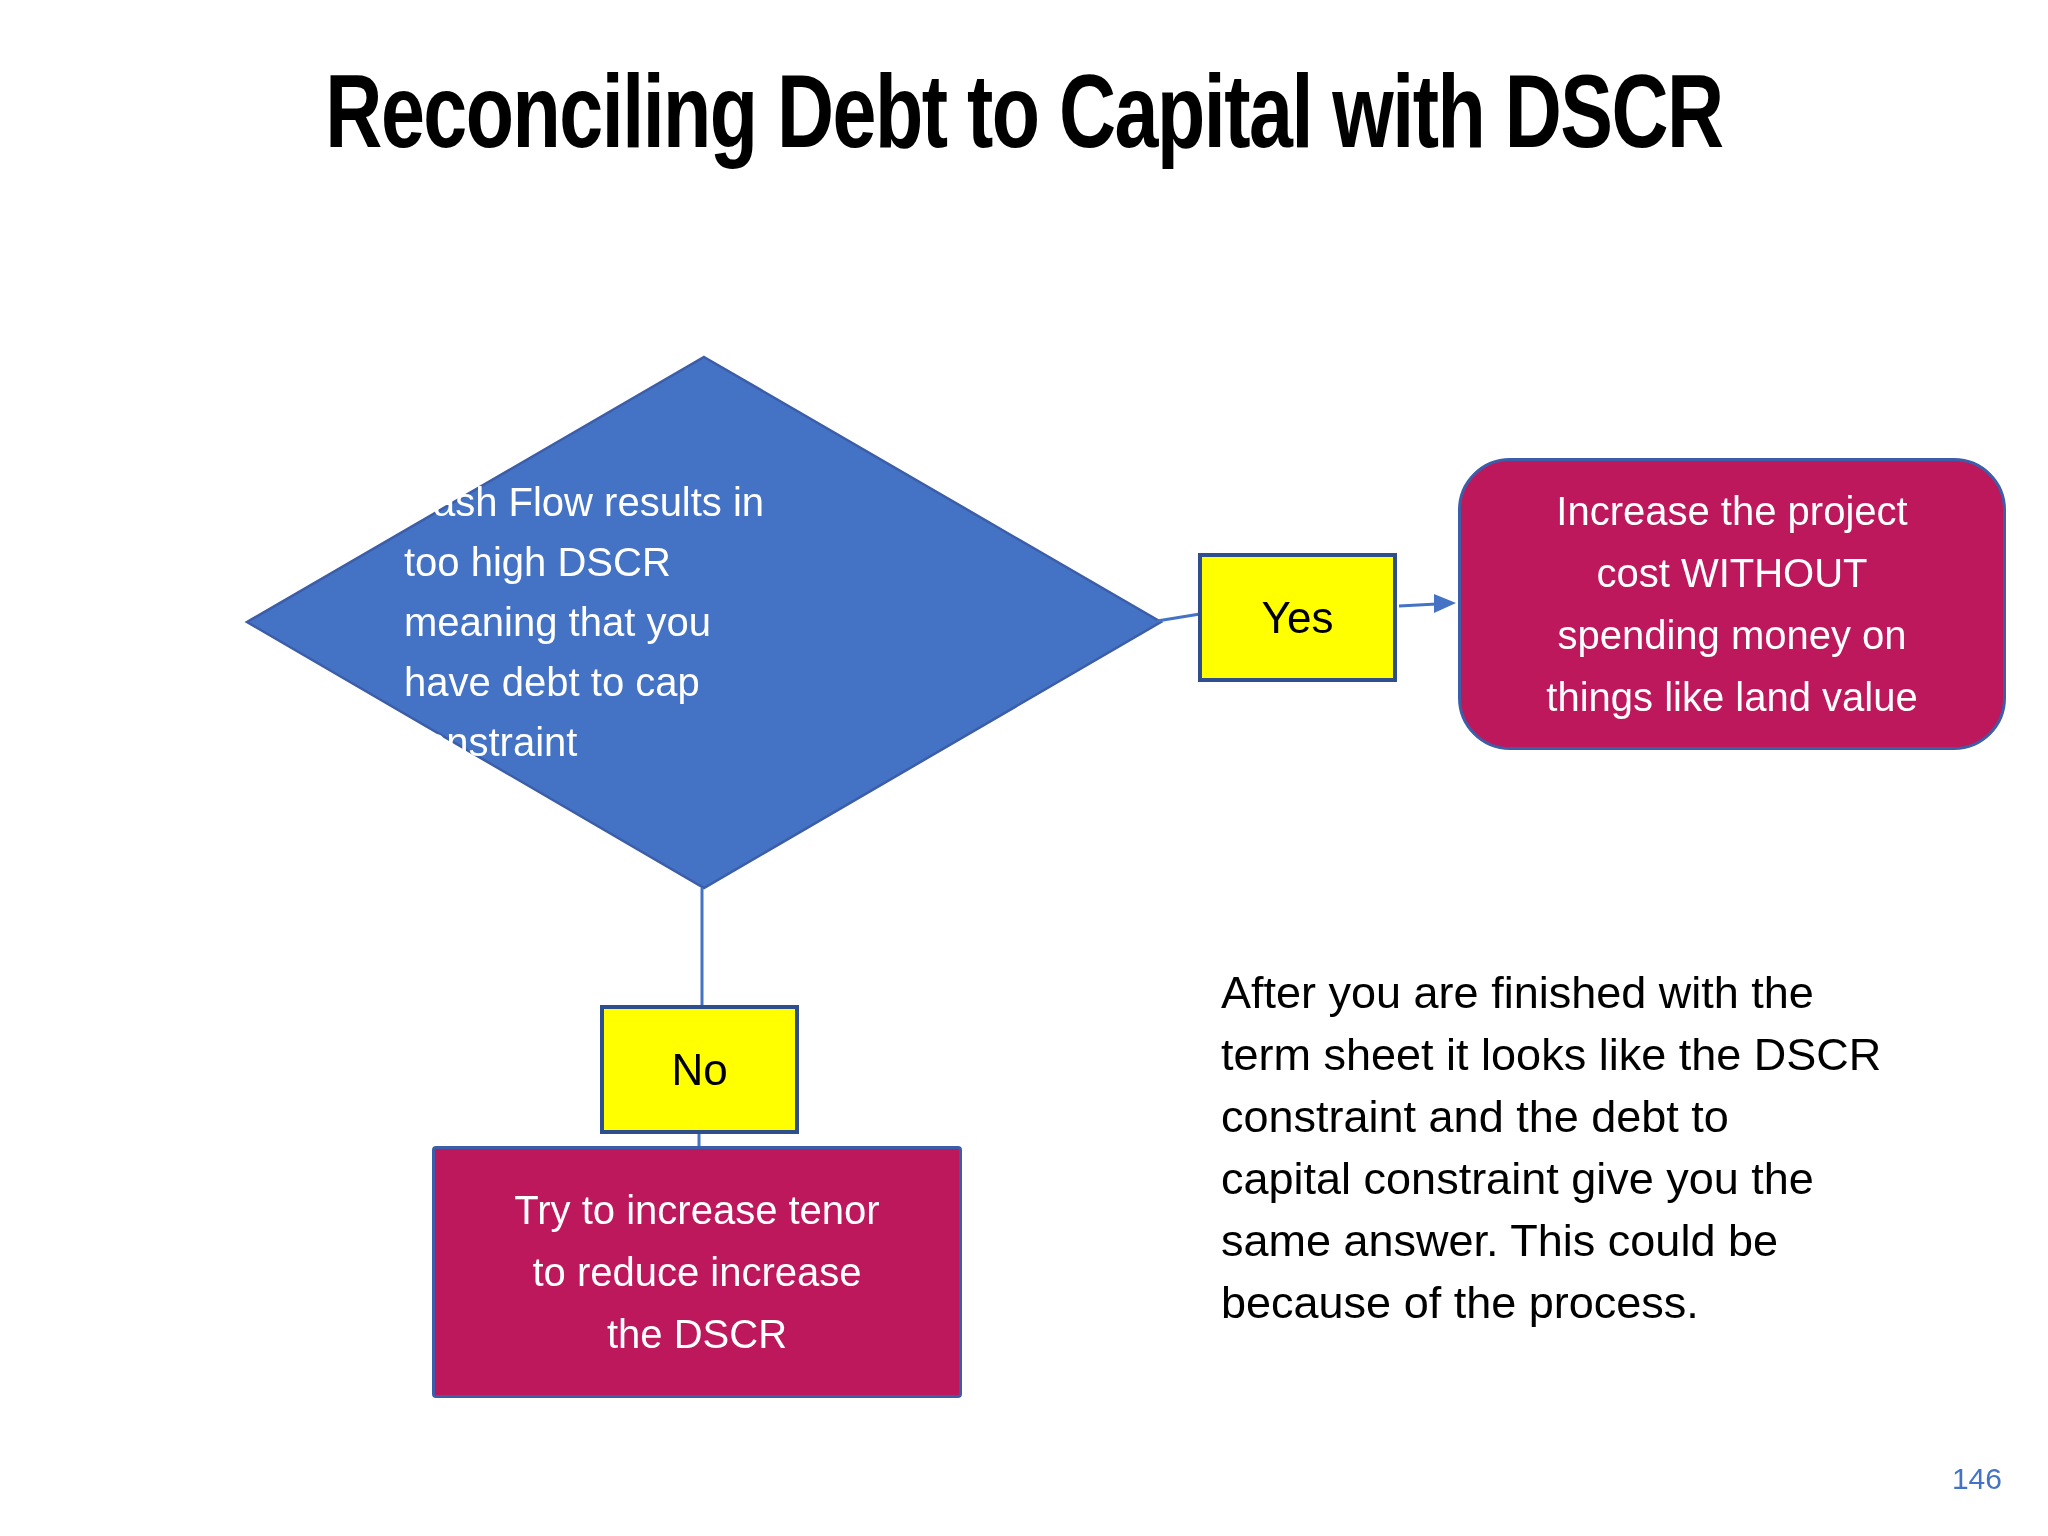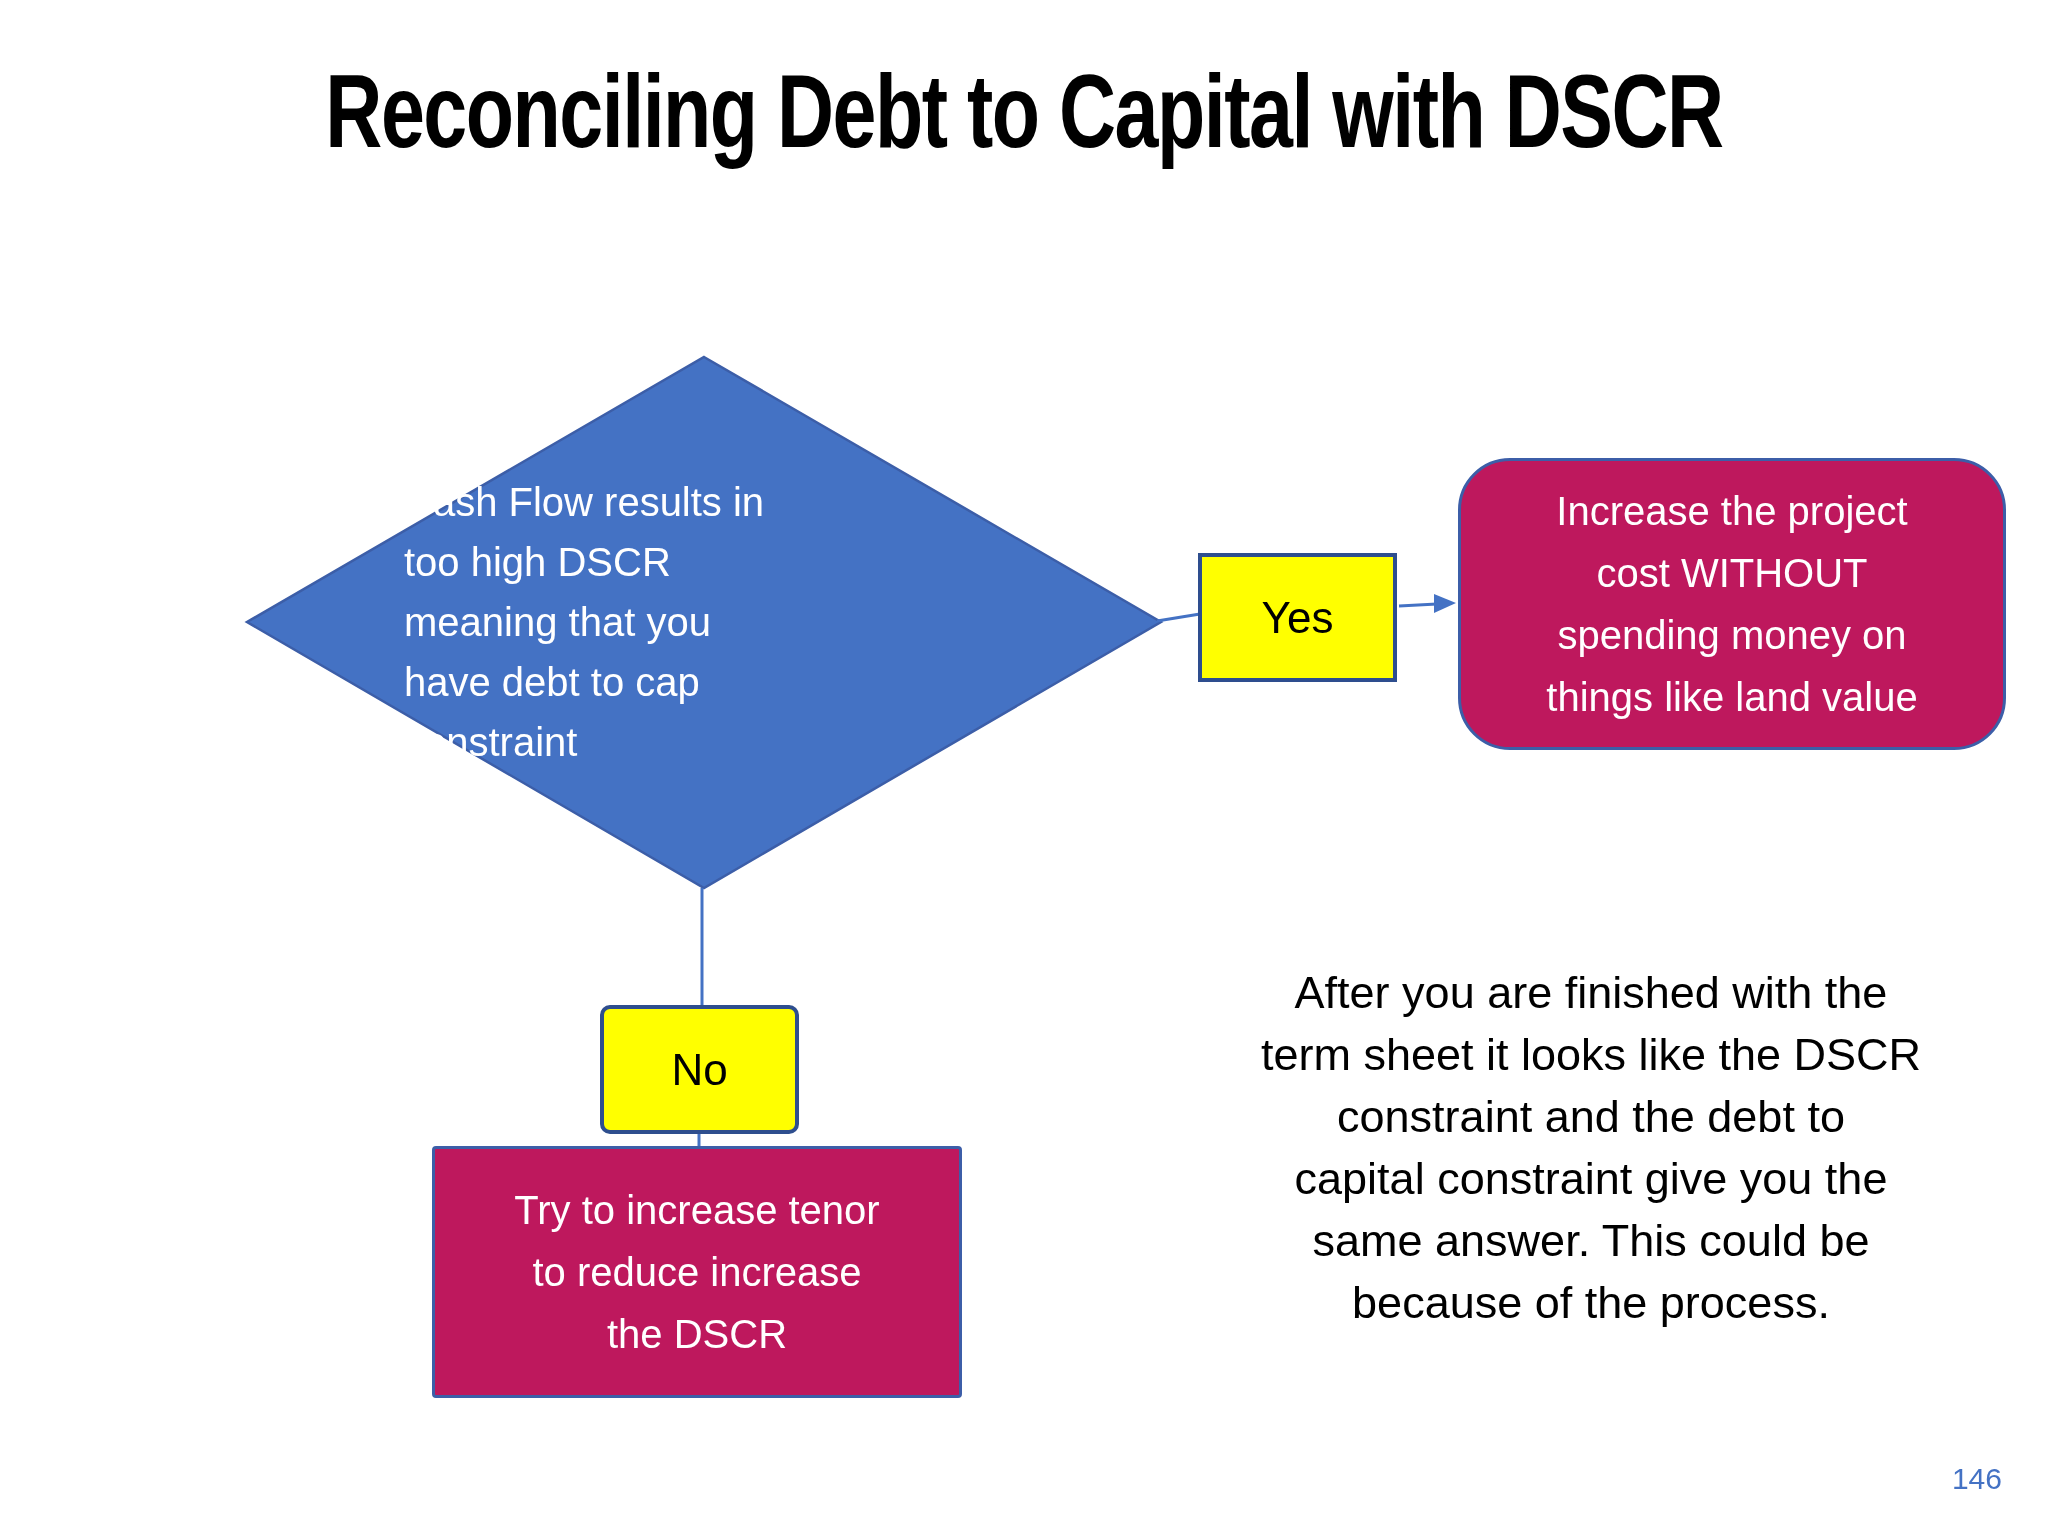--- a/index.html
+++ b/index.html
@@ -56,21 +56,21 @@
     background: #ffff00;
     border: 4px solid #2e4e8e;
     box-sizing: border-box;
     display: flex;
     align-items: center;
     justify-content: center;
     color: #000000;
     font-size: 44px;
   }
   .yes-box { left: 1198px; top: 553px; }
-  .no-box  { left: 600px;  top: 1005px; border-radius: 10px; }
+  .no-box  { left: 600px;  top: 1005px; }
   .outcome-box {
     position: absolute;
     background: #be185d;
     border: 3px solid #3c5ea8;
     box-sizing: border-box;
     display: flex;
     align-items: center;
     justify-content: center;
     text-align: center;
     color: #ffffff;
@@ -92,21 +92,21 @@
     border-radius: 4px;
   }
   .note-text {
     position: absolute;
     left: 1221px;
     top: 962px;
     width: 740px;
     color: #000000;
     font-size: 45px;
     line-height: 62px;
-    text-align: center;
+    text-align: left;
   }
   .page-number {
     position: absolute;
     right: 46px;
     top: 1462px;
     color: #4472c4;
     font-size: 30px;
   }
 </style>
 </head>

